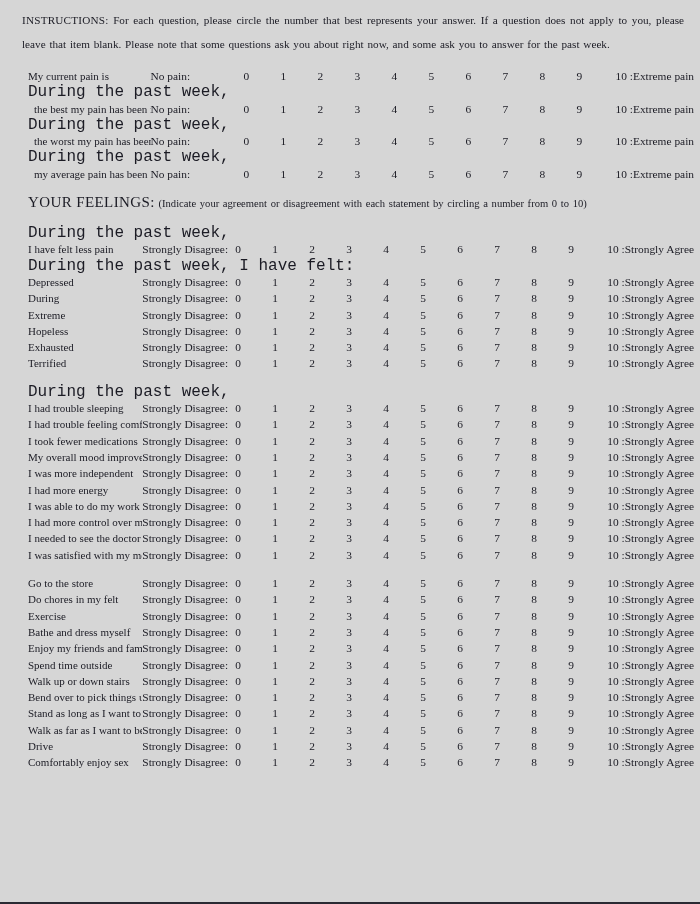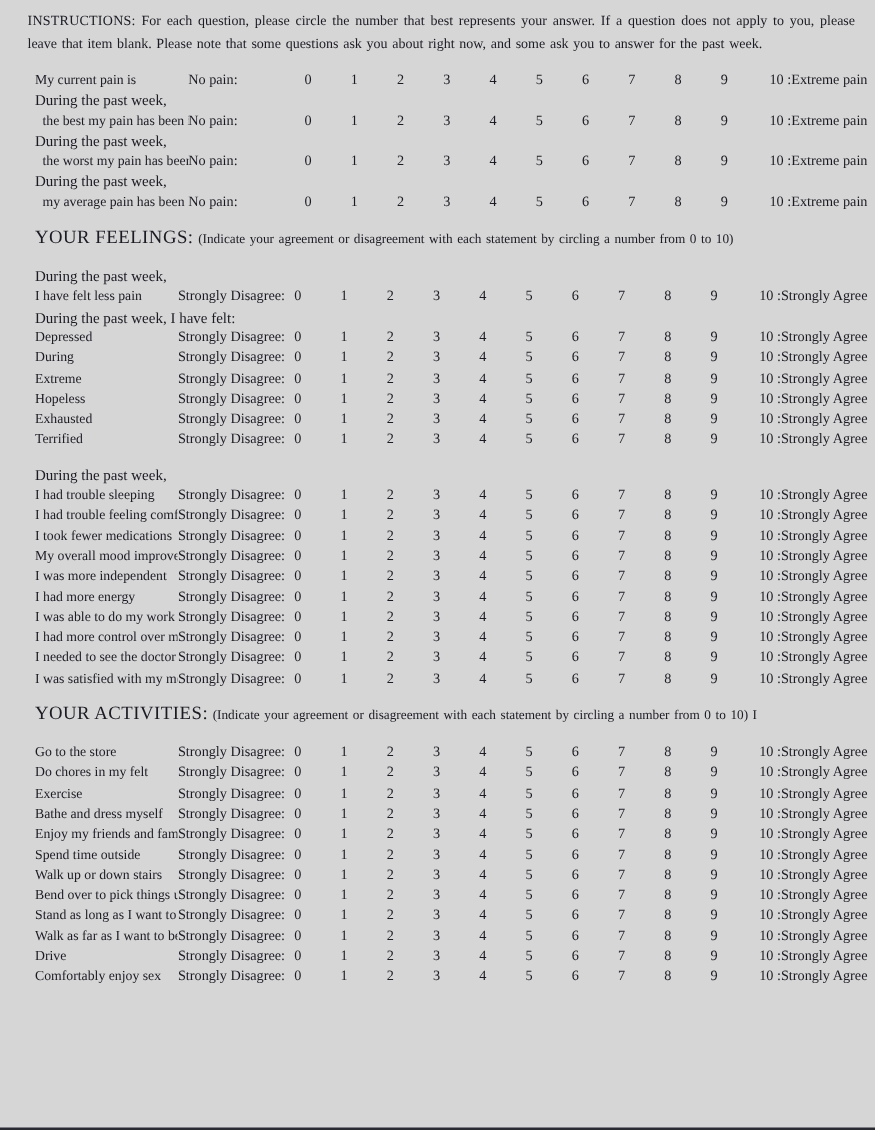--- a/index.html
+++ b/index.html
@@ -19,21 +19,21 @@
   }
   .page {
     padding: 8px 6px 0 6px;
     box-sizing: border-box;
     width: 700px;
   }
 
   
   .instructions {
     font-size: 11.2px;
-    line-height: 18px;
+    line-height: 24px;
     padding: 0 10px 0 16px;
     text-align: justify;
     word-spacing: 1px;
   }
   .instructions .lead { letter-spacing: 0.2px; }
 
   
   .section { margin-top: 11px; }
   .section-head {
     padding-left: 22px;
@@ -48,23 +48,24 @@
   .section-head .desc {
     font-size: 10.6px;
     word-spacing: 1px;
   }
 
   
   .rows { margin-top: 12px; }
 
   .prompt {
     padding-left: 22px;
-    font-size: 12px;
+    font-size: 16px;
     line-height: 16.3px;
     white-space: nowrap;
+    font-family: Liberation Mono, monospace;
   }
 
   .row {
     display: flex;
     align-items: baseline;
     height: 16.3px;
     white-space: nowrap;
   }
   .row .item {
     width: 200px;
@@ -520,21 +521,20 @@
                 <span>7</span>
                 <span>8</span>
                 <span>9</span>
               </div>
               <span class="anchor-high">10 :Strongly Agree</span>
             </div>
           </div>
         </div>
       </div>
       <div class="section">
-        <div class="section-head"><span class="title">YOUR  ACTIVITIES:</span><span class="desc">  (Indicate your agreement or disagreement with each statement by circling a number from 0 to 10) I</span></div>
         <div class="rows">
           <div class="row">
             <div class="item">Go to the store</div>
             <div class="scale">
               <span class="anchor-low">Strongly Disagree:</span>
               <div class="nums">
                 <span>0</span>
                 <span>1</span>
                 <span>2</span>
                 <span>3</span>

